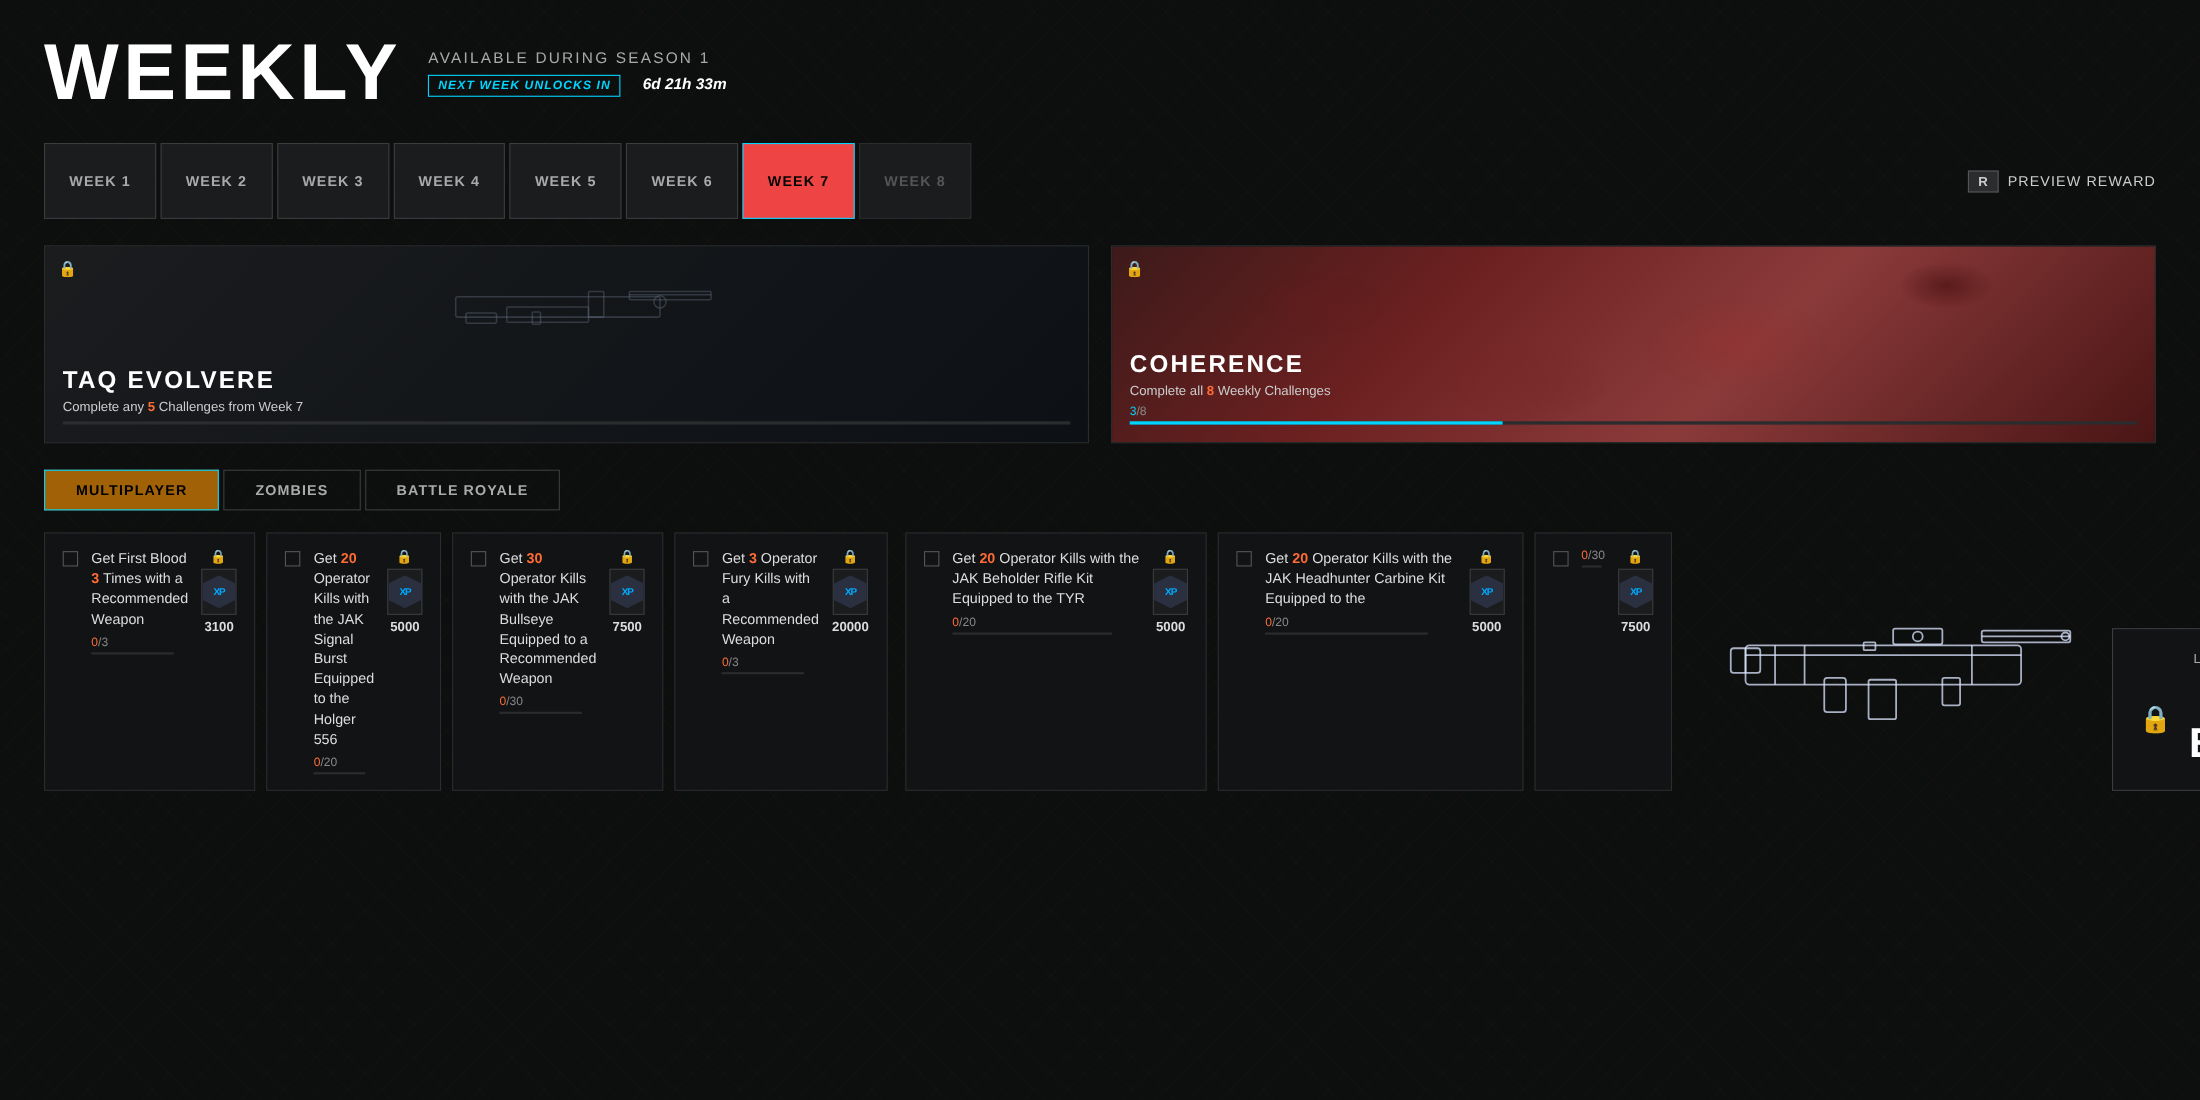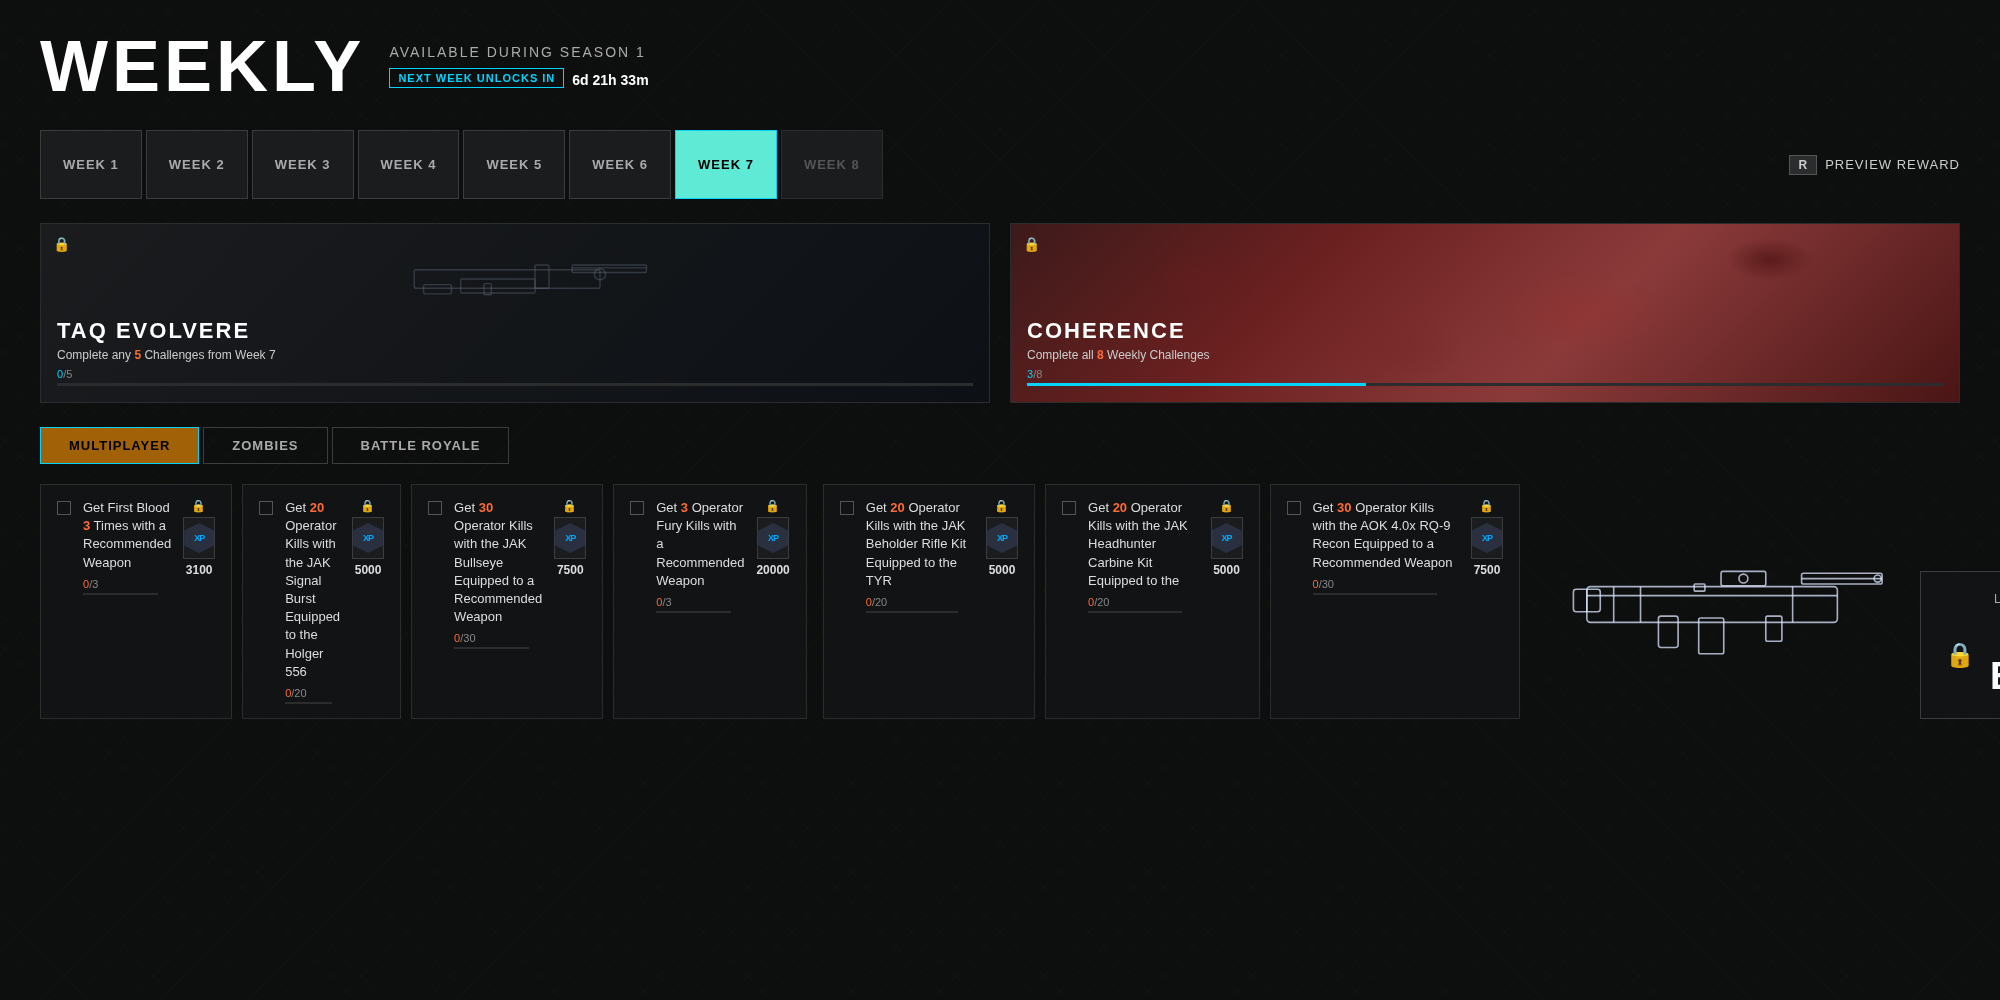--- a/index.html
+++ b/index.html
@@ -57,22 +57,23 @@
 
     .available-text {
       font-size: 14px;
       letter-spacing: 2px;
       color: #aaa;
       text-transform: uppercase;
     }
 
     .unlock-badge {
       display: flex;
-      align-items: flex-end;
-      gap: 8px;
+      align-items: flex-start;
+      gap: 20px;
+      font-style: italic;
     }
 
     .unlock-label {
       background: transparent;
       border: 1px solid #00d4ff;
       color: #00d4ff;
       font-size: 11px;
       font-weight: bold;
       letter-spacing: 1px;
       padding: 3px 8px;
@@ -99,21 +100,21 @@
       border: 1px solid #3a3c3e;
       color: #aaa;
       font-size: 13px;
       font-weight: bold;
       letter-spacing: 1px;
       cursor: pointer;
       text-transform: uppercase;
     }
 
     .week-tab.active {
-      background: #5eead4;
+      background: #ef4444;
       border-color: #00d4ff;
       color: #000;
     }
 
     .week-tab.dimmed {
       color: #555;
       border-color: #2a2c2e;
     }
 
     .preview-reward {
@@ -497,23 +498,20 @@
             <rect x="140" y="15" width="15" height="25" rx="1"></rect>
             <rect x="85" y="35" width="8" height="12" rx="1"></rect>
           </g>
         </svg>
       </div>
       <div class="card-name">TAQ EVOLVERE</div>
       <div class="card-desc">
         Complete any <span>5</span> Challenges from Week 7
       </div>
       <div class="progress-bar-container">
-        <div class="progress-text">
-          <span class="current">0</span>/5
-        </div>
         <div class="progress-bar">
             <div class="progress-fill" style="width:0%"></div>
           </div>
       </div>
     </div>
 
     <div class="reward-card reward-card-camo">
       <div class="camo-pattern"></div>
       <span class="lock-icon">🔒</span>
       <div class="card-name">COHERENCE</div>
@@ -662,23 +660,20 @@
             <div class="xp-icon">
               <span class="xp-text-inner">XP</span>
             </div>
             <div class="xp-amount">5000</div>
           </div>
         </div>
 
         <div class="challenge-card">
           <div class="challenge-checkbox"></div>
           <div class="challenge-content">
-            <div class="challenge-title">
-              Get <span class="highlight">30</span> Operator Kills with the AOK 4.0x RQ-9 Recon Equipped to a Recommended Weapon
-            </div>
             <div class="challenge-progress">
               <span class="current">0</span>/30
             </div>
             <div class="challenge-bar"></div>
           </div>
           <div class="challenge-reward">
             <span class="challenge-lock">🔒</span>
             <div class="xp-icon">
               <span class="xp-text-inner">XP</span>
             </div>

